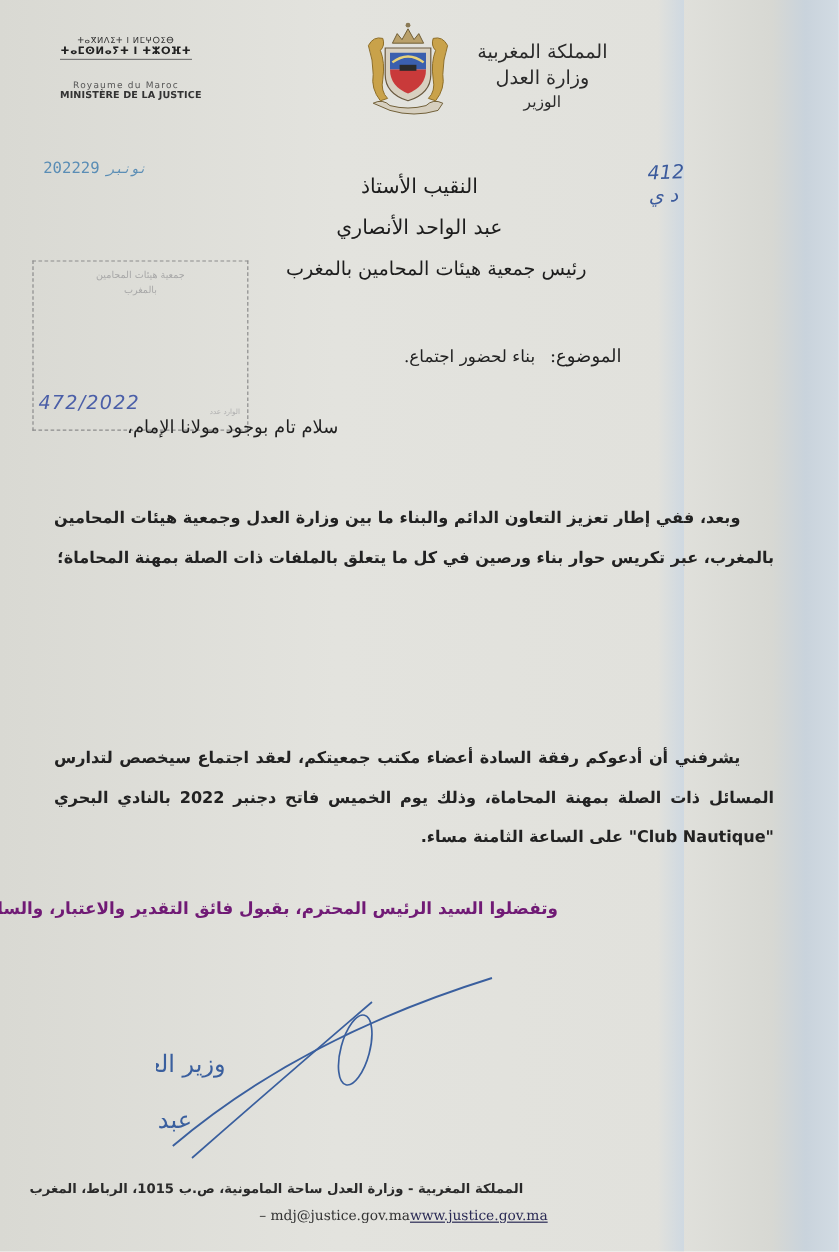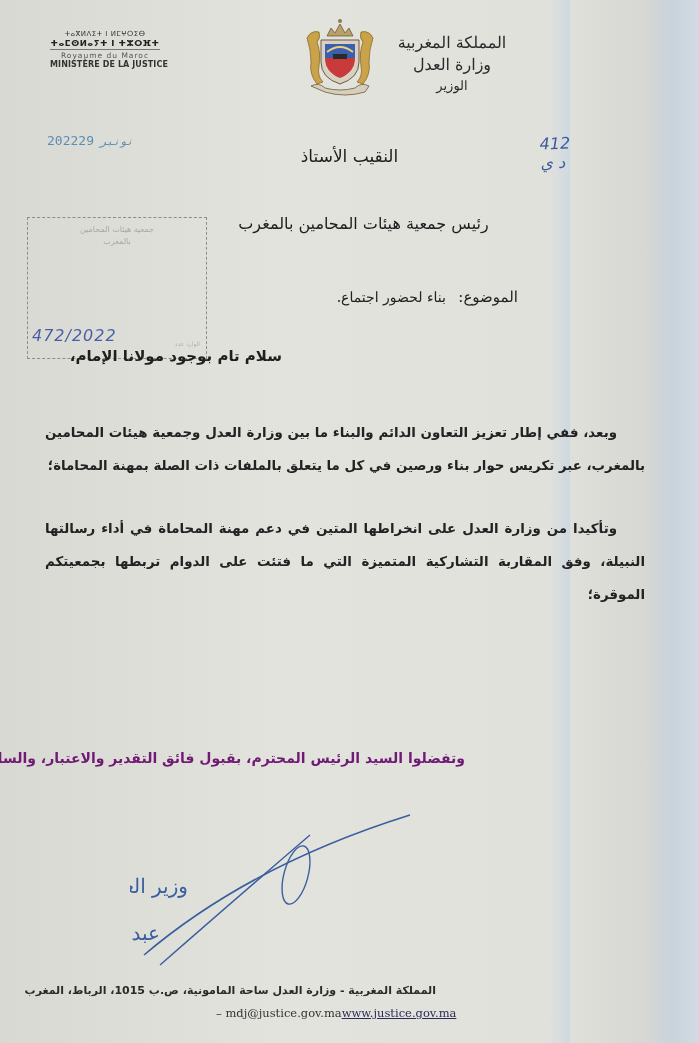--- a/index.html
+++ b/index.html
@@ -11,37 +11,37 @@
       position: relative;
     }
     .page { position: absolute; left: 0; top: 0; width: 570px; height: 1043px; }
     .edge { position: absolute; right: 0; top: 0; width: 22px; height: 1043px;
             background: linear-gradient(90deg, rgba(200,210,220,0.0), rgba(205,216,226,0.9)); }
 
     
     .hdr-left { position: absolute; left: 50px; top: 30px; width: 110px; text-align: center; }
     .tifinagh { font-size: 7px; letter-spacing: 0.5px; color: #333; line-height: 9px; white-space: nowrap; }
     .tifinagh.b { font-size: 8.5px; font-weight: bold; color: #222; }
-    .rdm { font-size: 7.5px; color: #555; letter-spacing: 1px; margin-top: 1px; border-top: 1px solid #777; padding-top: 1px; }
+    .rdm { font-size: 7.5px; color: #555; letter-spacing: 1px; margin-top: 1px; border-top: 1px solid #777; padding-top: 16px; }
     .mdj { font-size: 8px; font-weight: bold; color: #333; letter-spacing: 0.1px; white-space: nowrap; }
 
     
     .emblem { position: absolute; left: 297px; top: 16px; width: 86px; height: 84px; }
 
     
     .hdr-right { position: absolute; right: 58px; top: 32px; width: 120px; text-align: center; direction: rtl;
                  font-family: "DejaVu Serif", serif; color: #2a2a2a; }
     .hdr-right .l1 { font-size: 16px; line-height: 22px; }
     .hdr-right .l2 { font-size: 16px; line-height: 22px; }
     .hdr-right .l3 { font-size: 13px; line-height: 20px; text-align: center; }
     .hw-ref { position: absolute; left: 540px; top: 134px; font-family: "DejaVu Sans", sans-serif; font-style: italic;
               font-size: 16px; color: #3b5a9c; transform: rotate(-2deg); direction: ltr; }
 
     
-    .date-stamp { position: absolute; left: 47px; top: 133px; font-family: "DejaVu Sans Mono", monospace;
+    .date-stamp { position: absolute; left: 36px; top: 133px; font-family: "DejaVu Sans Mono", monospace;
                   font-size: 13px; color: #5a8db5; letter-spacing: -0.5px; direction: ltr; }
     .date-stamp .mo { font-style: italic; font-size: 11px; margin: 0 6px; }
 
     
     .recipient { position: absolute; left: 0; width: 699px; text-align: center; direction: rtl; font-weight: normal; color: #1d1d1d; }
     .r1 { top: 146px; font-size: 17px; left: 0; padding-left: 0; }
     .r2 { top: 180px; font-size: 17px; }
     .r3 { top: 214px; font-size: 16px; padding-left: 28px; box-sizing: border-box; }
 
     
@@ -53,21 +53,21 @@
     .recv-stamp .date { position: absolute; left: 0; right: 0; top: 14px; text-align: center;
                         font-family: "DejaVu Sans Mono", monospace; font-size: 13px; color: #6f6f6f; letter-spacing: 0.5px; }
     .recv-stamp .num { position: absolute; left: 4px; top: 108px; font-family: "DejaVu Sans", sans-serif; font-style: italic;
                        font-size: 16px; color: #4b5fa8; letter-spacing: 1px; }
     .recv-stamp .foot { position: absolute; right: 6px; top: 122px; font-size: 6px; color: #b0b0b0; direction: rtl; }
 
     
     .subject { position: absolute; right: 52px; top: 288px; direction: rtl; font-family: "DejaVu Serif", serif; font-size: 14px; color: #222; }
     .subject .lbl { font-size: 15px; margin-left: 8px; }
 
-    .greeting { position: absolute; right: 288px; top: 347px; direction: rtl; font-weight: bold; font-size: 15px; color: #1f1f1f; white-space: nowrap; }
+    .greeting { position: absolute; right: 288px; top: 347px; direction: rtl; font-weight: normal; font-size: 15px; color: #1f1f1f; white-space: nowrap; }
 
     
     .body { position: absolute; left: 45px; width: 600px; direction: rtl; font-weight: bold; font-size: 13.4px;
             color: #222; line-height: 33px; text-align: justify; text-align-last: right; }
     .p1 { top: 416px; }
     .p2 { top: 512px; }
     .p3 { top: 616px; }
     .first { text-indent: 28px; }
 
     .closing { position: absolute; right: 105px; top: 750px; direction: rtl; font-weight: bold; font-size: 14px; color: #701a75; white-space: nowrap; }
@@ -118,40 +118,41 @@
     <div class="l2">وزارة العدل</div>
     <div class="l3">الوزير</div>
   </div>
   <div class="hw-ref">412 د ي</div>
 
   <div class="date-stamp">
     <span>2022</span><span class="mo">نونبر</span><span>29</span>
   </div>
 
   <div class="recipient r1">النقيب الأستاذ</div>
+  <div class="recipient r2">عبد الواحد الأنصاري</div>
   <div class="recipient r3">رئيس جمعية هيئات المحامين بالمغرب</div>
 
   <div class="recv-stamp">
     <div class="org">
       <div>جمعية هيئات المحامين</div>
       <div>بالمغرب</div>
     </div>
     <div class="num">472/2022</div>
     <div class="foot">الوارد عدد</div>
   </div>
 
   <div class="subject">
     <span class="lbl">الموضوع:</span>
     <span>بناء لحضور اجتماع.</span>
   </div>
 
   <div class="greeting">سلام تام بوجود مولانا الإمام،</div>
 
   <div class="body p1 first">وبعد، ففي إطار تعزيز التعاون الدائم والبناء ما بين وزارة العدل وجمعية هيئات المحامين بالمغرب، عبر تكريس حوار بناء ورصين في كل ما يتعلق بالملفات ذات الصلة بمهنة المحاماة؛</div>
-  <div class="body p2 first">وتأكيدا من وزارة العدل على انخراطها المتين في دعم مهنة المحاماة في أداء رسالتها النبيلة، وفق المقاربة التشاركية المتميزة التي ما فتئت على الدوام تربطها بجمعيتكم الموقرة؛</div>
+  <div class="body p3 first">يشرفني أن أدعوكم رفقة السادة أعضاء مكتب جمعيتكم، لعقد اجتماع سيخصص لتدارس المسائل ذات الصلة بمهنة المحاماة، وذلك يوم الخميس فاتح دجنبر 2022 بالنادي البحري "Club Nautique" على الساعة الثامنة مساء.</div>
 
   <div class="closing">وتفضلوا السيد الرئيس المحترم، بقبول فائق التقدير والاعتبار، والسلام.</div>
 
   <div class="signature">
     <svg width="290" height="165" viewBox="0 0 290 165">
       <path d="M14 150 Q120 60 280 10" fill="none" stroke="#3a5f9e" stroke-width="1.6"></path>
       <path d="M30 160 Q110 90 180 30" fill="none" stroke="#3a5f9e" stroke-width="1.4"></path>
       <ellipse cx="166" cy="70" rx="12" ry="30" fill="none" stroke="#3a5f9e" stroke-width="1.4" transform="rotate(15 166 70)"></ellipse>
       <text x="58" y="88" font-family="DejaVu Serif, serif" font-size="20" fill="#3a5f9e" direction="rtl">وزير العدل</text>
       <text x="30" y="135" font-family="DejaVu Serif, serif" font-size="20" fill="#3a5f9e" direction="rtl">عبد اللطيف وهبي</text>

